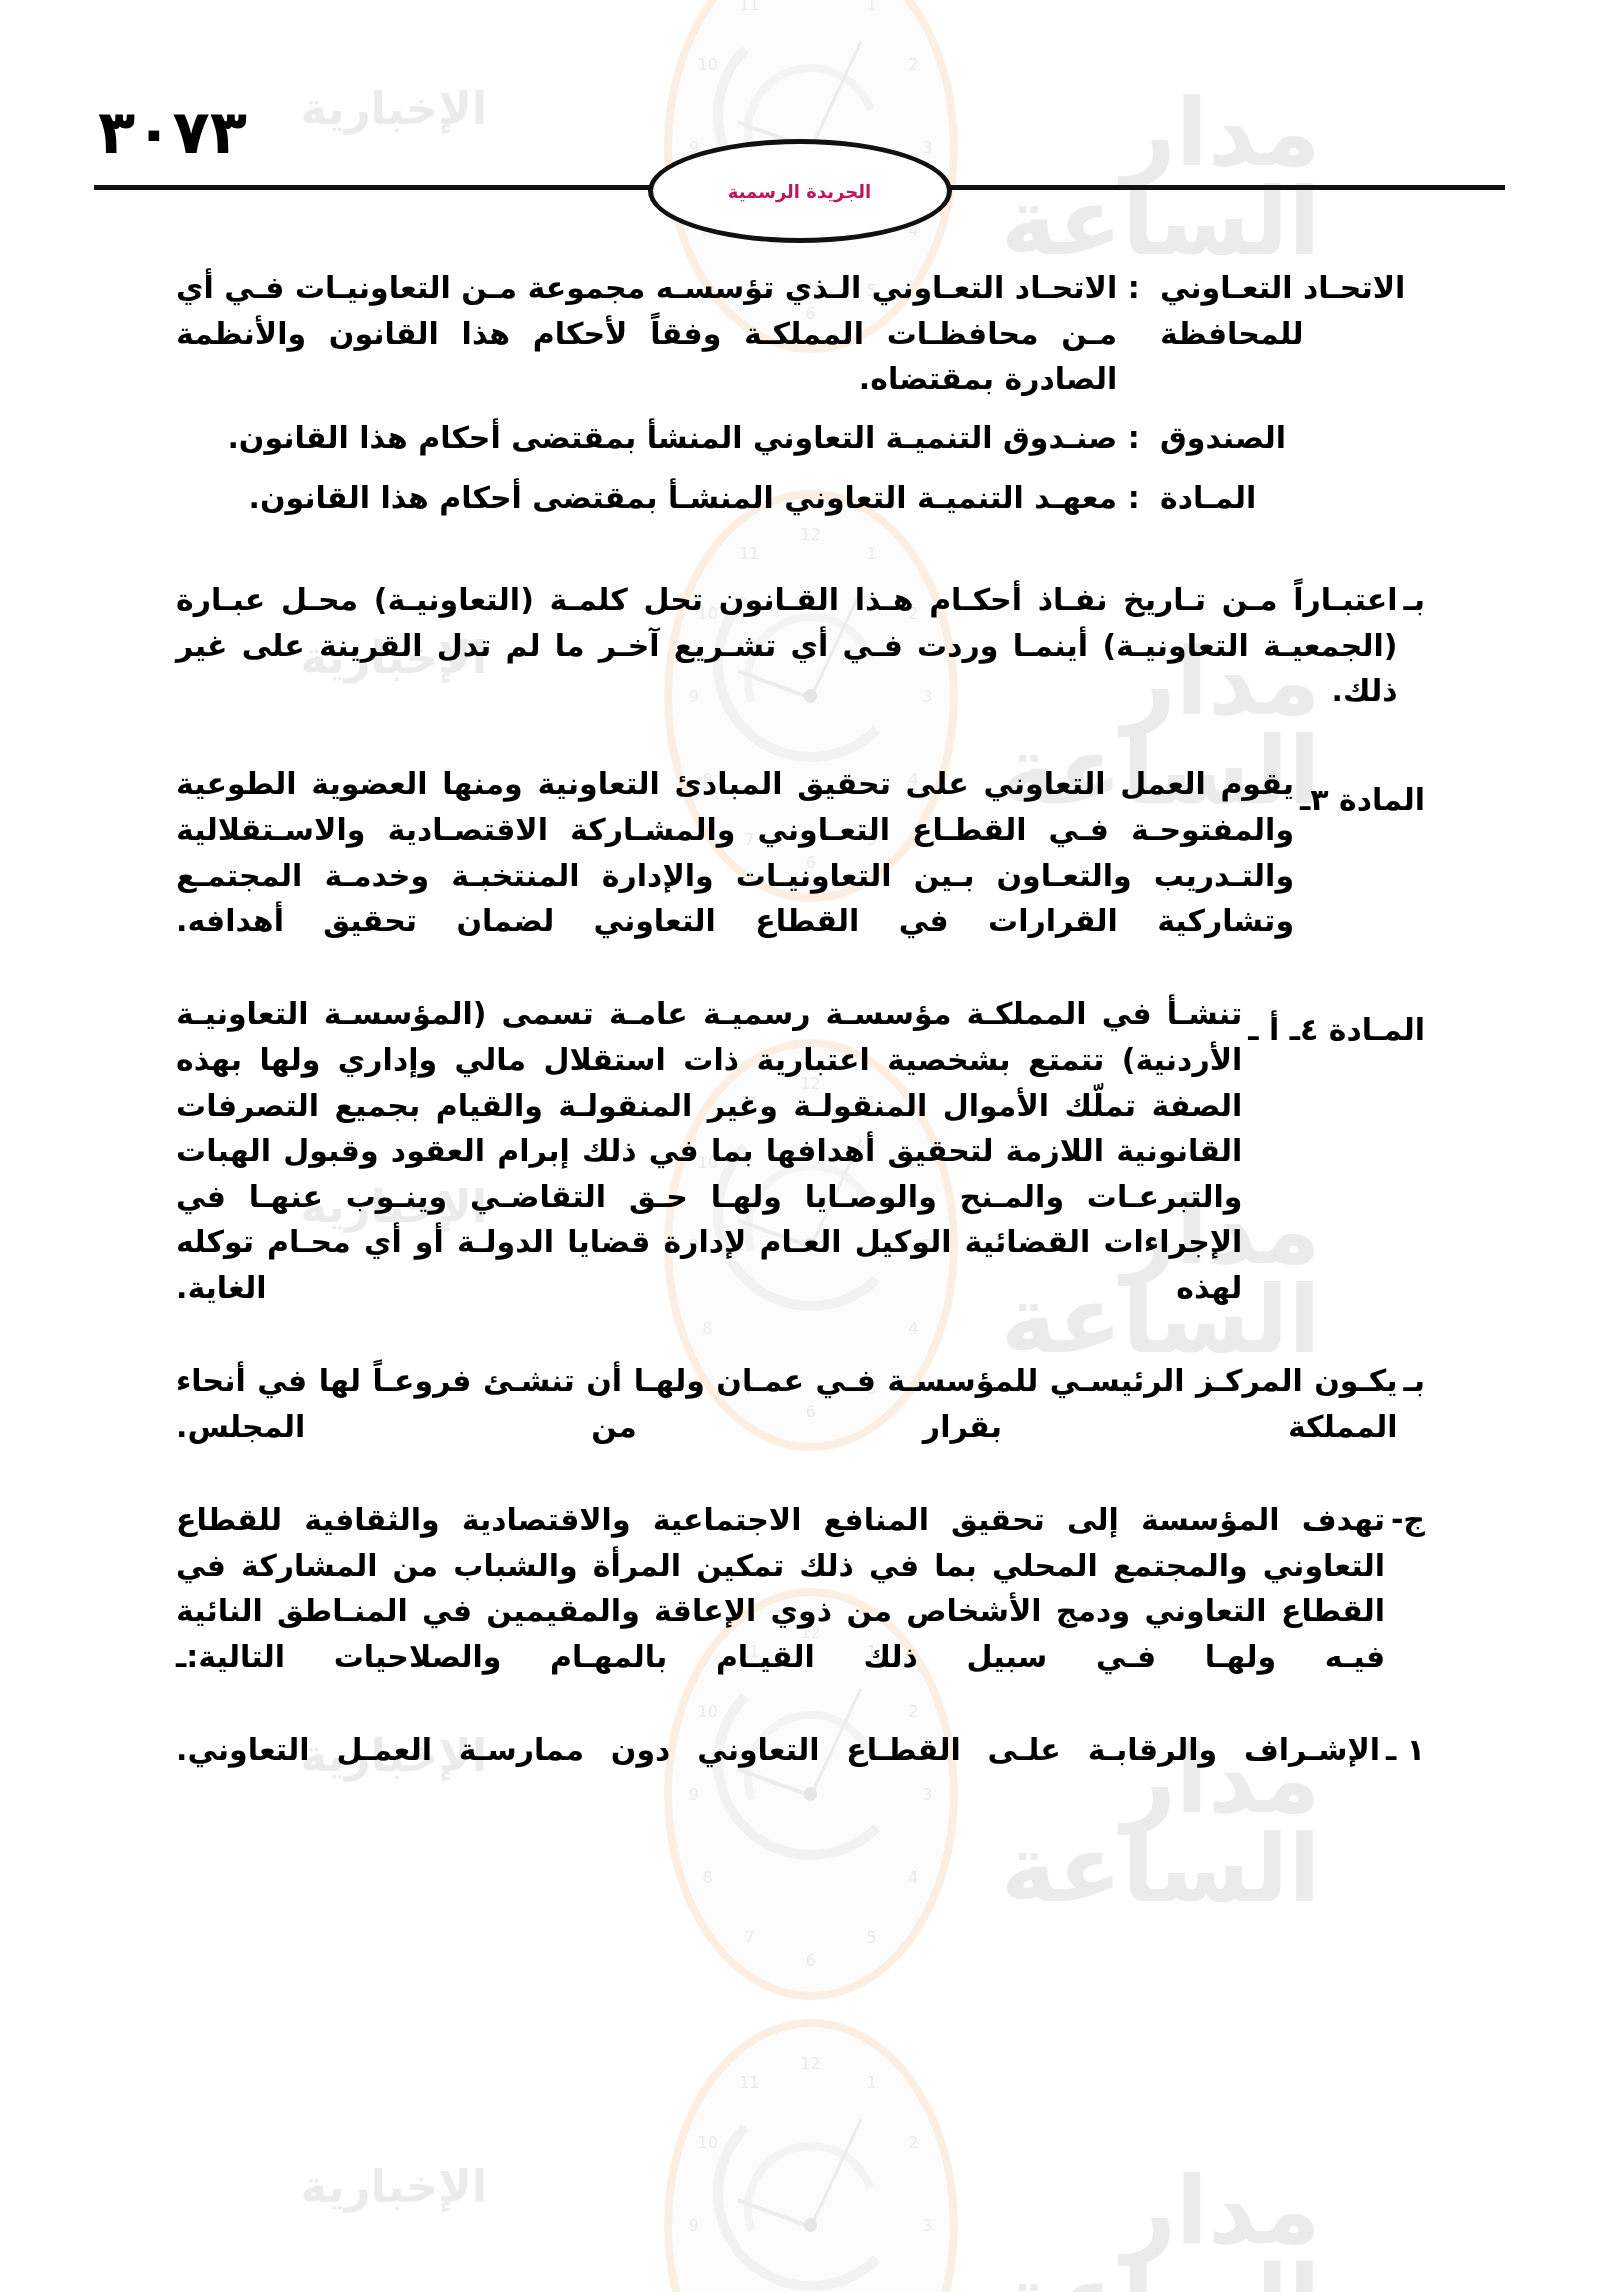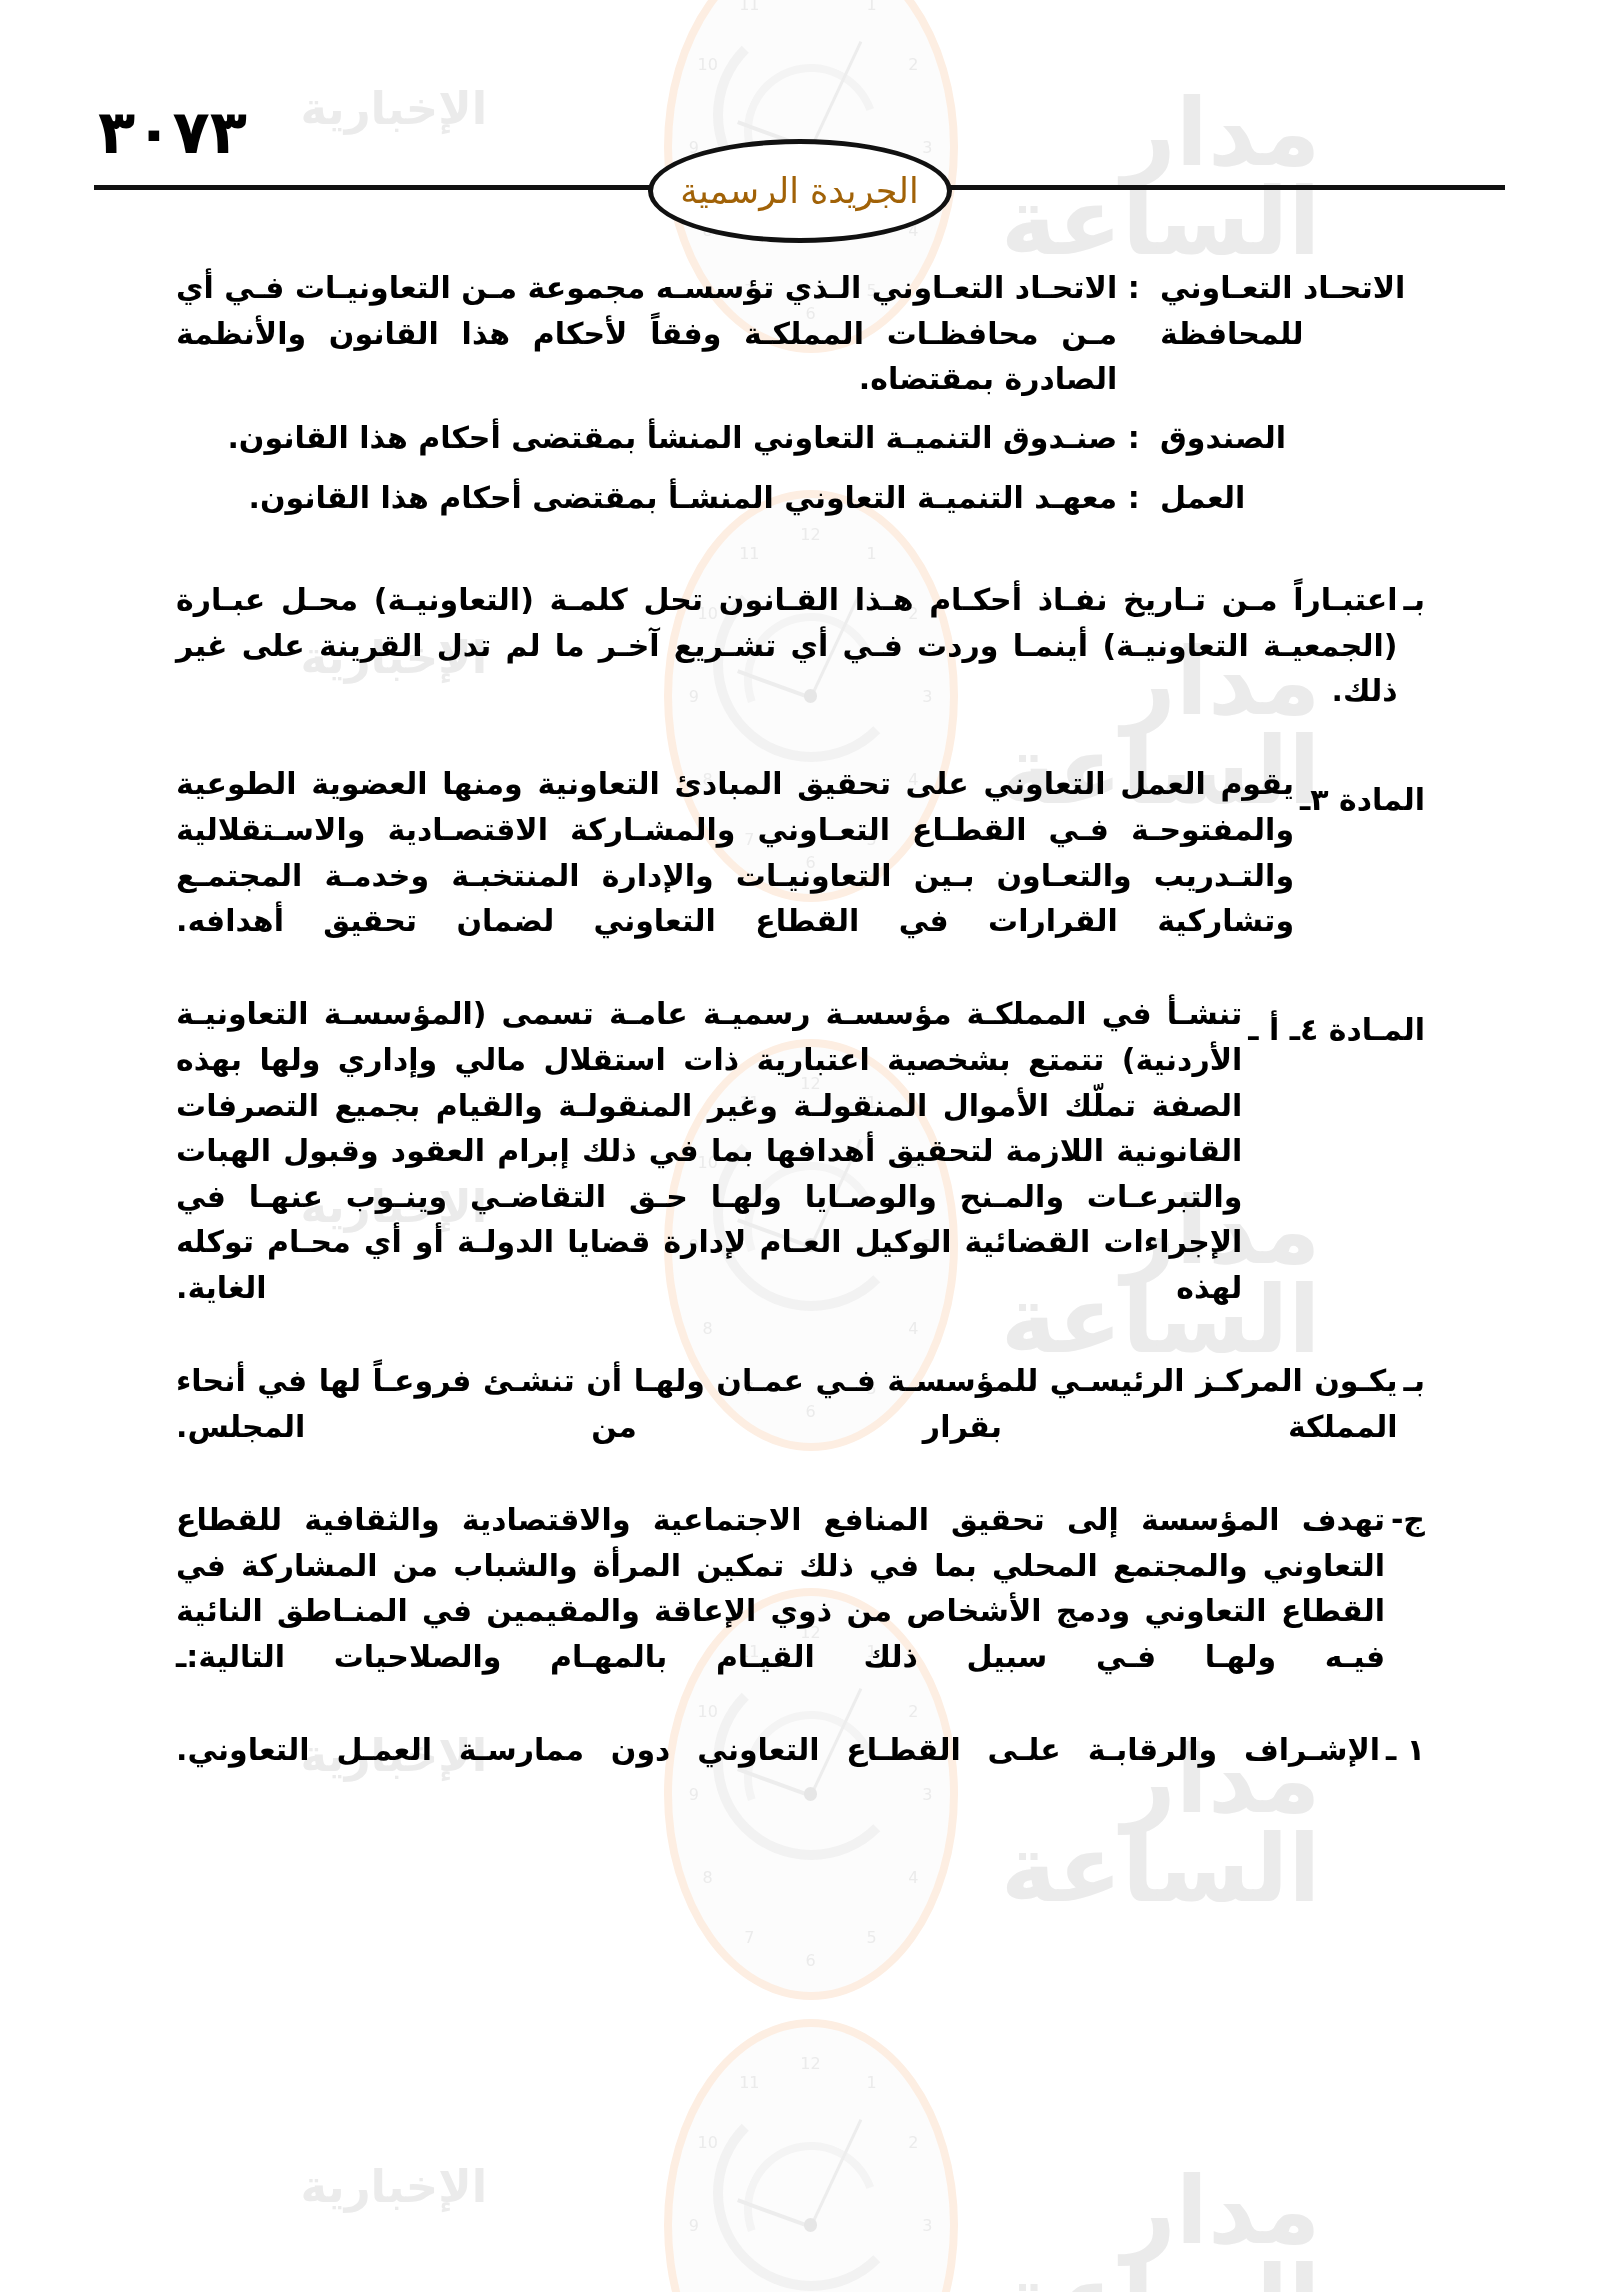--- a/index.html
+++ b/index.html
@@ -161,23 +161,23 @@
     height: 94px;
     border: 5.9px solid #111;
     border-radius: 50% / 50%;
     background: #ffffff;
     display: flex;
     align-items: center;
     justify-content: center;
     z-index: 3;
   }
   .gazette-title {
-    font-size: 35px;
-    font-weight: normal;
-    color: #a16207;
+    font-size: 18px;
+    font-weight: bold;
+    color: #be185d;
     font-family: "DejaVu Sans", "Liberation Sans", sans-serif;
   }
 
   
   .content {
     position: absolute;
     top: 265px;
     right: 196px;
     left: 176px;
     z-index: 2;
@@ -394,21 +394,21 @@
           <td class="def-term">الاتحـاد التعـاوني للمحافظة</td>
           <td class="def-colon">:</td>
           <td class="def-body">الاتحـاد التعـاوني الـذي تؤسسـه مجموعة مـن التعاونيـات فـي أي مـن محافظـات المملكـة وفقاً لأحكام هذا القانون والأنظمة الصادرة بمقتضاه.</td>
         </tr>
         <tr>
           <td class="def-term">الصندوق</td>
           <td class="def-colon">:</td>
           <td class="def-body">صنـدوق التنميـة التعاوني المنشأ بمقتضى أحكام هذا القانون.</td>
         </tr>
         <tr>
-          <td class="def-term">العمل</td>
+          <td class="def-term">المـادة</td>
           <td class="def-colon">:</td>
           <td class="def-body">معهـد التنميـة التعاوني المنشـأ بمقتضى أحكام هذا القانون.</td>
         </tr>
       </tbody>
     </table>
 
     <div class="gap-md"></div>
 
     <div class="para">
       <span class="para-marker">بـ</span>

